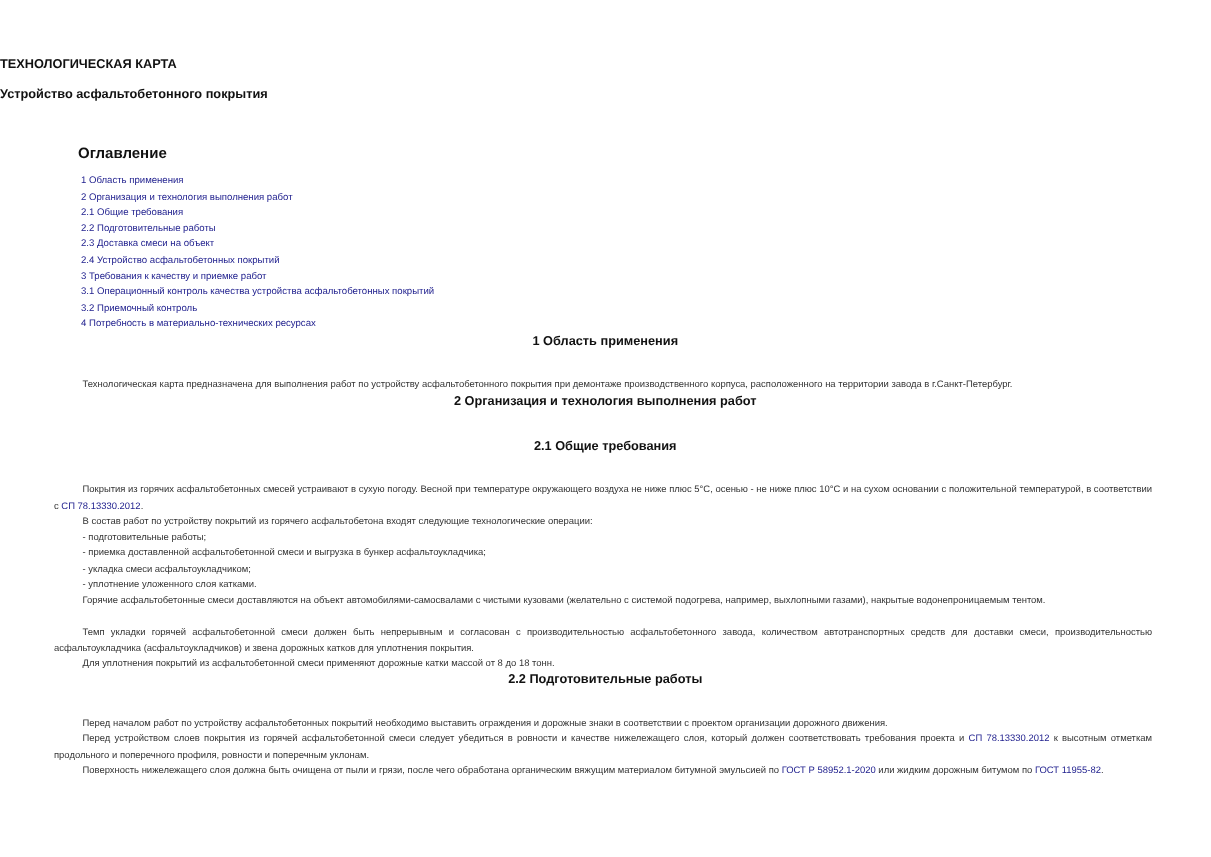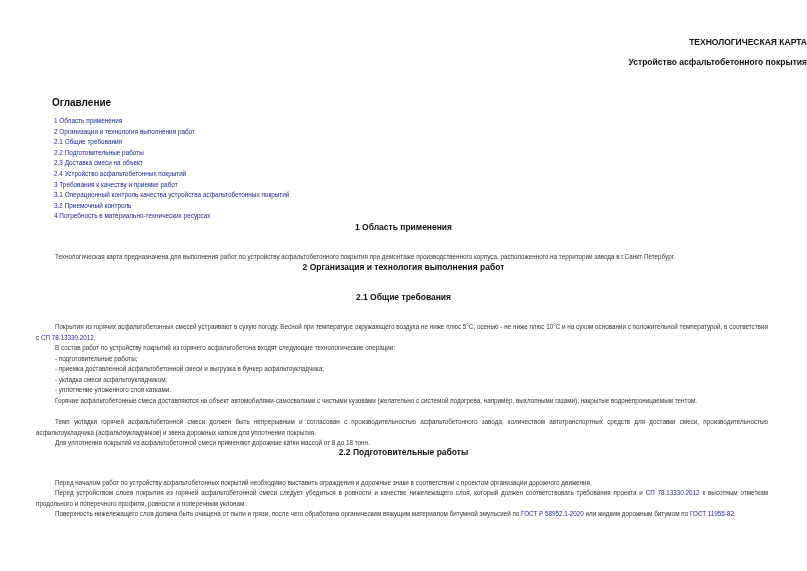--- a/index.html
+++ b/index.html
@@ -1,21 +1,21 @@
 <!DOCTYPE html>
 <html><head>
 <meta charset="utf-8">
 <style>
   html, body { margin: 0; padding: 0; background: #ffffff; }
   body {
     width: 807px; height: 571px; overflow: hidden; position: relative;
     font-family: "Liberation Sans", sans-serif; color: #222;
   }
   .title {
-    position: absolute; left: 0; width: 807px; text-align: right;
+    position: absolute; left: 0; width: 807px; text-align: left;
     font-weight: bold; font-size: 8.5px; color: #111;
   }
   .h-toc { position: absolute; left: 52px; top: 97px; font-weight: bold; font-size: 10px; color: #111; }
   .toc { position: absolute; left: 54px; top: 116px; margin: 0; padding: 0; list-style: none; }
   .toc li { font-size: 6.4px; line-height: 10.6px; color: #1c1c8c; white-space: nowrap; cursor: pointer; }
   .sec {
     position: absolute; left: 0; width: 807px; text-align: center;
     font-weight: bold; font-size: 8.5px; color: #111;
   }
   .p {

